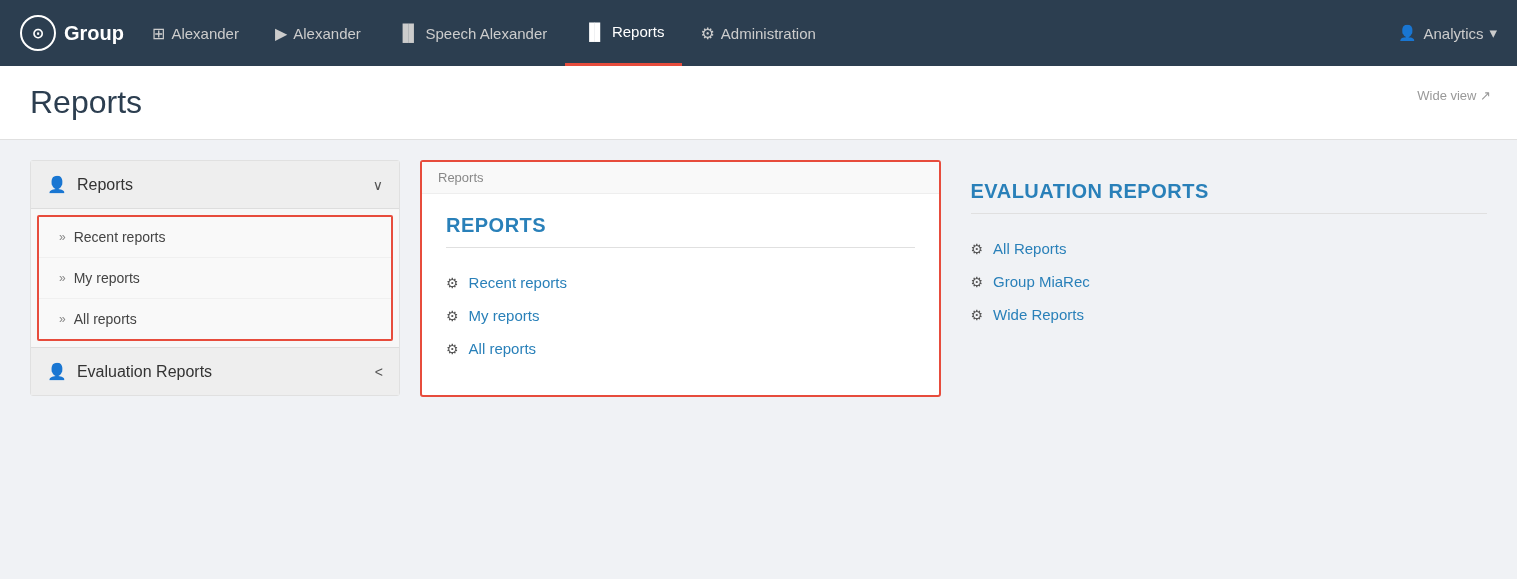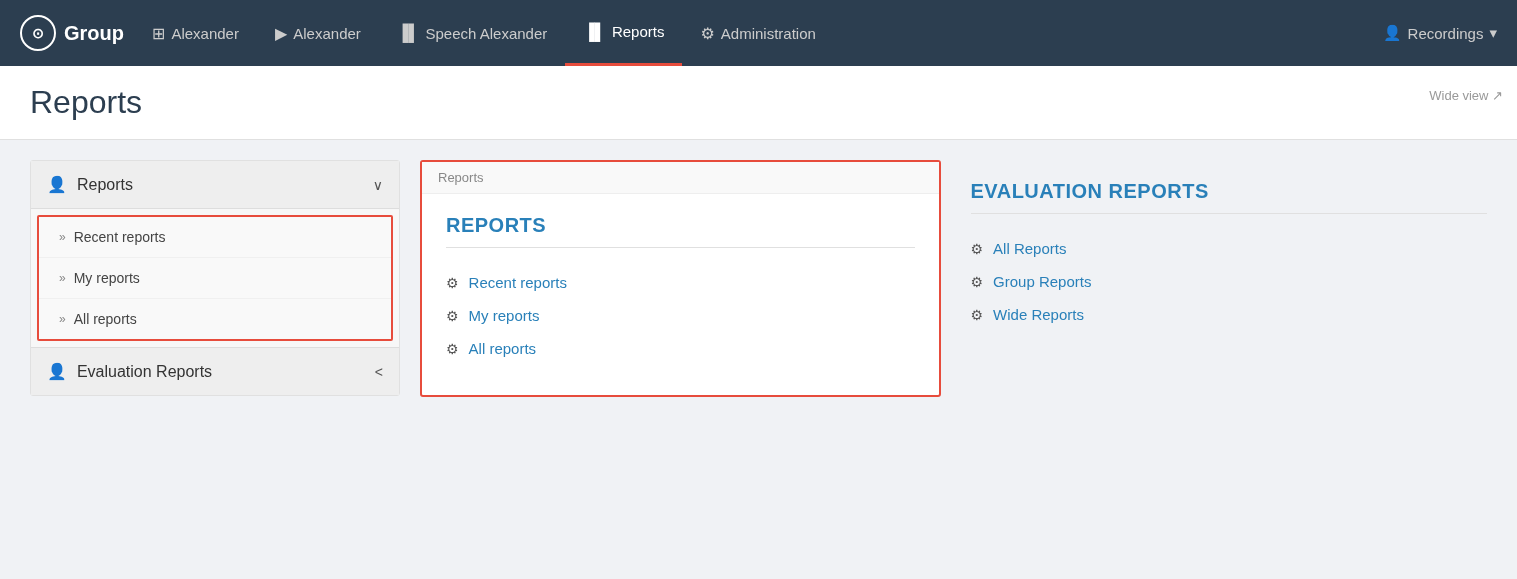--- a/index.html
+++ b/index.html
@@ -75,21 +75,21 @@
       position: relative;
     }
     .page-title {
       font-size: 32px;
       font-weight: 400;
       color: #2c3e50;
       padding-bottom: 18px;
     }
     .wide-view-btn {
       position: absolute;
-      right: 14px;
+      right: 26px;
       top: 22px;
       color: #999;
       font-size: 13px;
       cursor: pointer;
     }
 
     
     .content {
       padding: 20px 30px;
       display: flex;
@@ -254,21 +254,21 @@
     <span>Reports</span>
   </a>
   <a class="nav-item">
     <span class="nav-icon">⚙</span>
     <span>Administration</span>
   </a>
 
   <div class="nav-right">
     <div class="user-menu">
       <span>👤</span>
-      <span>Recordings</span>
+      <span>Analytics</span>
       <span>▾</span>
     </div>
   </div>
 </nav>
 
 <div class="page-header">
   <div class="page-title">Reports</div>
   <div class="wide-view-btn">Wide view ↗</div>
 </div>
 
@@ -332,21 +332,21 @@
 
     <div class="eval-panel">
       <div class="eval-section-title">EVALUATION REPORTS</div>
       <hr class="eval-divider">
       <a class="eval-link-item">
         <span class="gear-icon">⚙</span>
         <span>All Reports</span>
       </a>
       <a class="eval-link-item">
         <span class="gear-icon">⚙</span>
-        <span>Group Reports</span>
+        <span>Group MiaRec</span>
       </a>
       <a class="eval-link-item">
         <span class="gear-icon">⚙</span>
         <span>Wide Reports</span>
       </a>
     </div>
 
   </div>
 </div>
 

